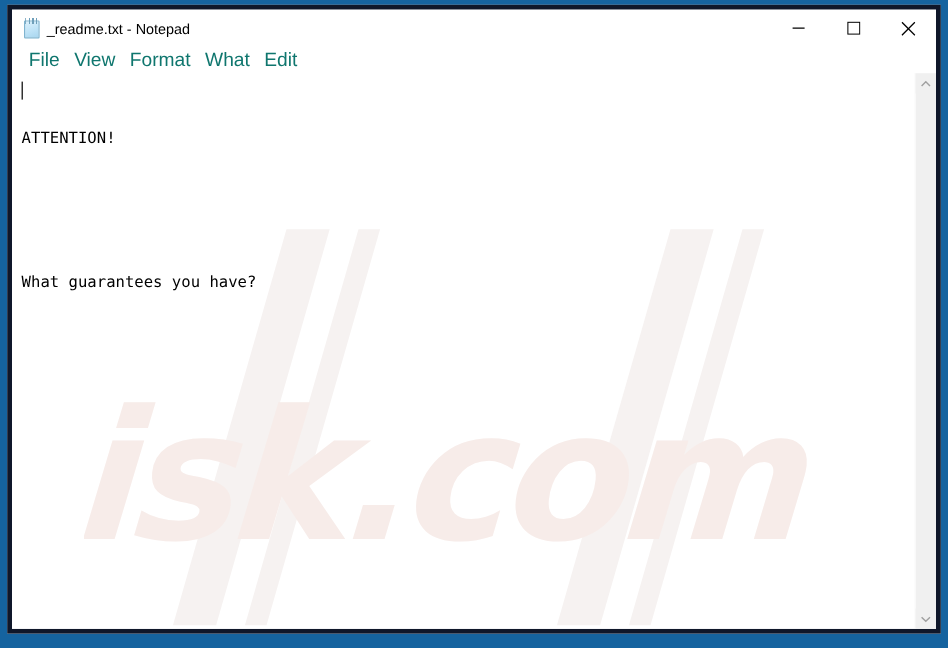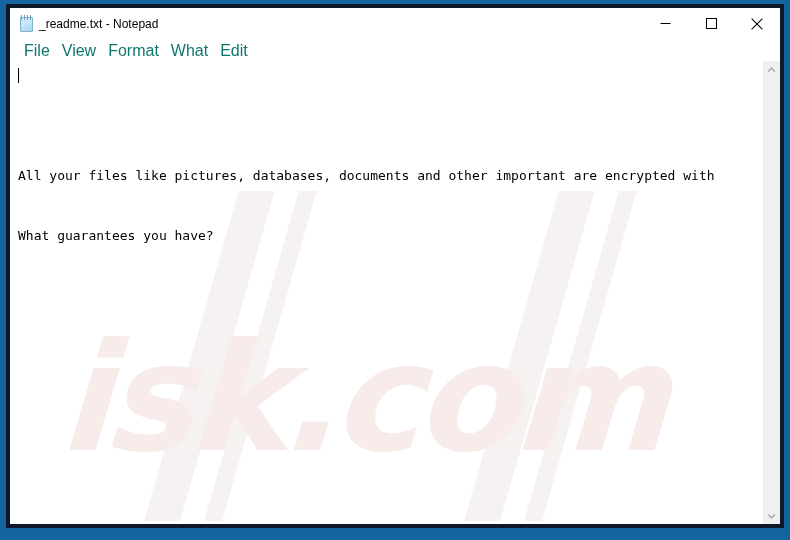--- a/index.html
+++ b/index.html
@@ -290,22 +290,22 @@
           <span class="wm-slash s1"></span>
           <span class="wm-slash s2"></span>
           <span class="wm-slash s3"></span>
           <span class="wm-slash s4"></span>
           <span class="wm-text">isk.com</span>
         </div>
 
         <div id="caret"></div>
 
         <div id="text-content">
+          <div class="line">ATTENTION!</div>
           <div class="line"></div>
-          <div class="line">All your files like pictures, databases, documents and other important are encrypted with</div>
           <div class="line">What guarantees you have?</div>
           
           
           
           
           
           
           
           
           

